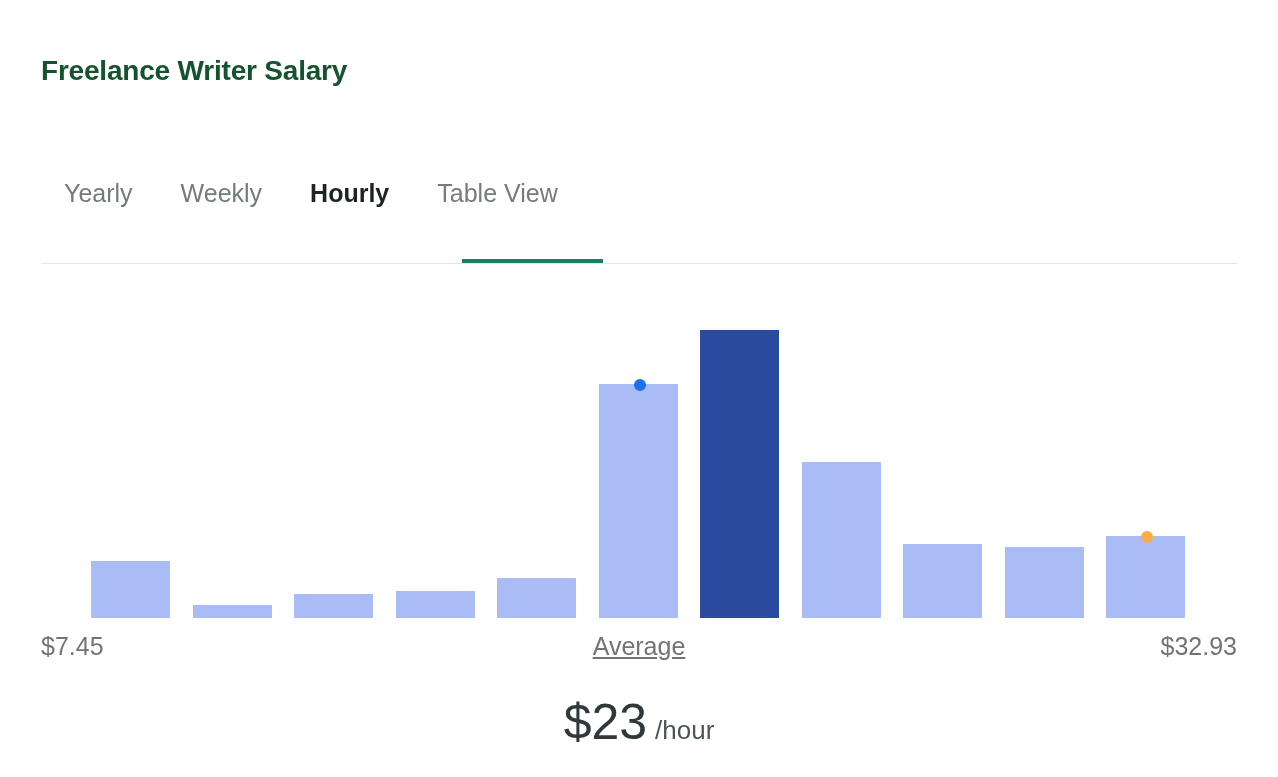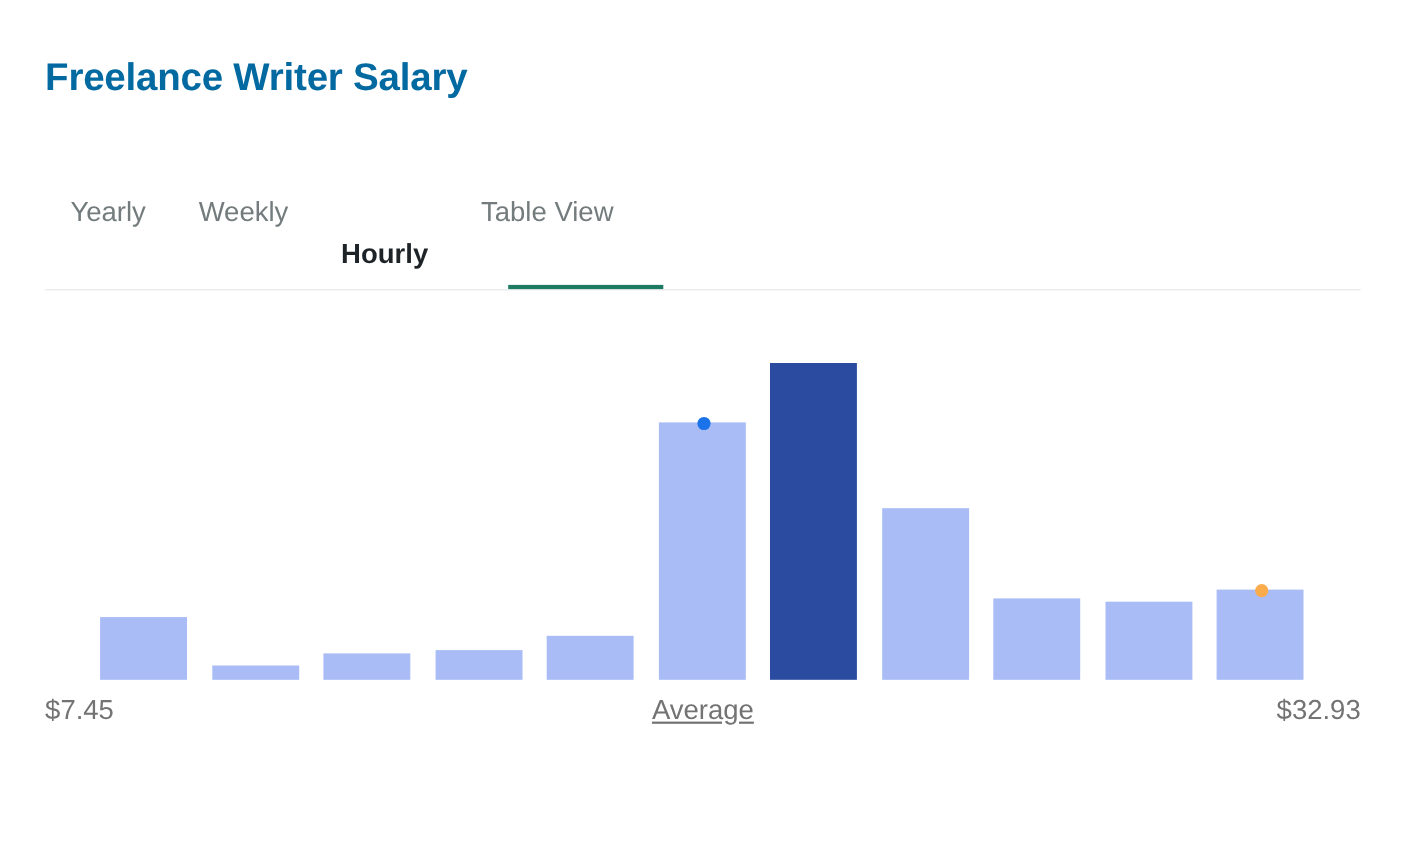--- a/index.html
+++ b/index.html
@@ -18,24 +18,24 @@
     position: relative;
     width: 1278px;
     height: 777px;
   }
 
   
   .page-title {
     position: absolute;
     left: 41px;
     top: 48px;
-    font-size: 35px;
+    font-size: 28px;
     font-weight: bold;
     letter-spacing: -0.2px;
-    color: #0369a1;
+    color: #14532d;
     line-height: 46px;
     white-space: nowrap;
   }
 
   
   .tabbar {
     position: absolute;
     left: 41px;
     top: 178px;
     width: 1196px;
@@ -55,21 +55,20 @@
     line-height: 30px;
     color: #737b7d;
     padding: 0 24px;
     cursor: pointer;
     white-space: nowrap;
   }
   .tab:first-child { padding-left: 23px; }
   .tab.active {
     color: #1d2326;
     font-weight: bold;
-    margin-top: 38px;
   }
   .tab-underline {
     position: absolute;
     left: 421px;
     top: 81px;
     width: 141px;
     height: 4px;
     background: #1f7a64;
   }
   .tab-baseline {
@@ -170,14 +169,17 @@
       <div class="bar" style="left: 1005px; top: 547px; width: 79px; height: 71px;"></div>
       <div class="bar" style="left: 1106px; top: 536px; width: 79px; height: 82px;"></div>
       <div class="marker blue" style="background: rgb(26, 115, 232); left: 633.5px; top: 379px;"></div>
       <div class="marker orange" style="background: rgb(250, 172, 77); left: 1140.5px; top: 531px;"></div>
     </div>
 
   <div class="axis-label axis-min">$7.45</div>
   <div class="axis-label axis-avg">Average</div>
   <div class="axis-label axis-max">$32.93</div>
 
+  <div class="summary">
+    <span class="summary-amount">$23</span><span class="summary-unit">/hour</span>
+  </div>
 
 </div>
 
 </body></html>

